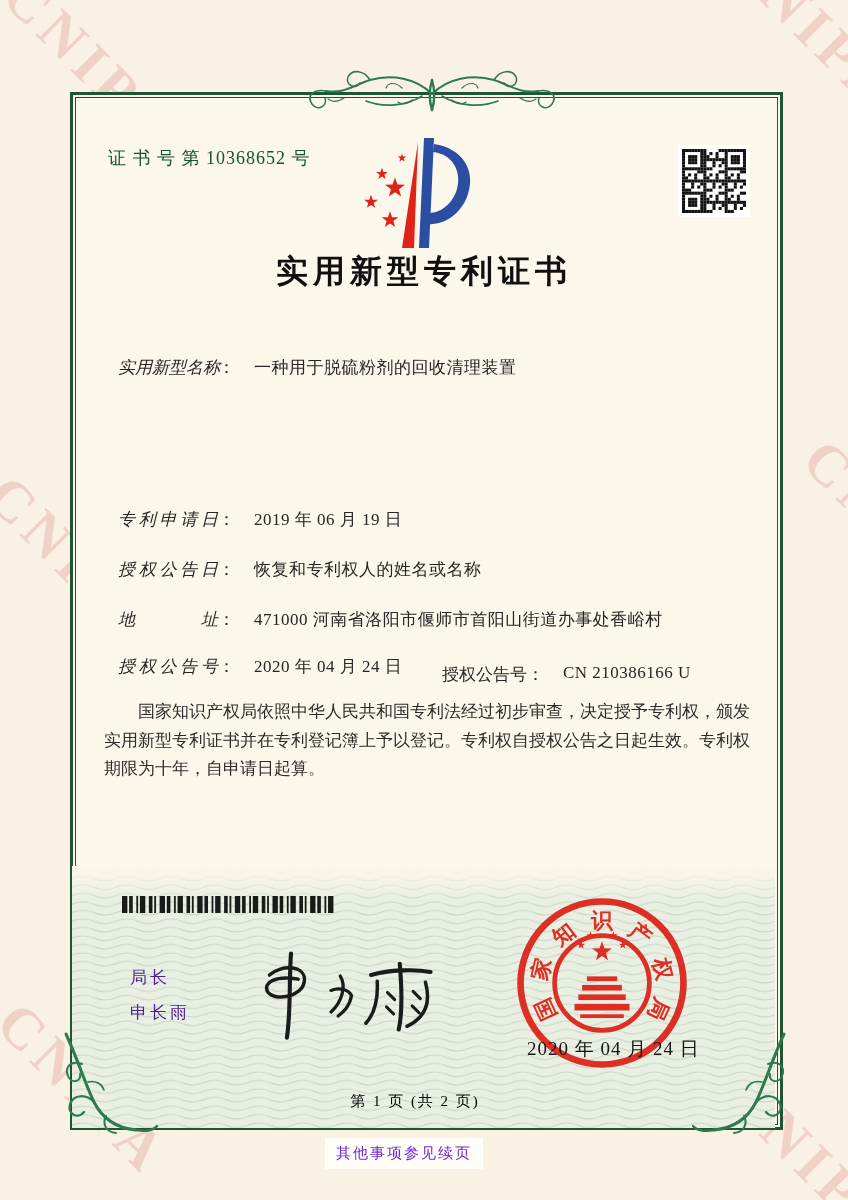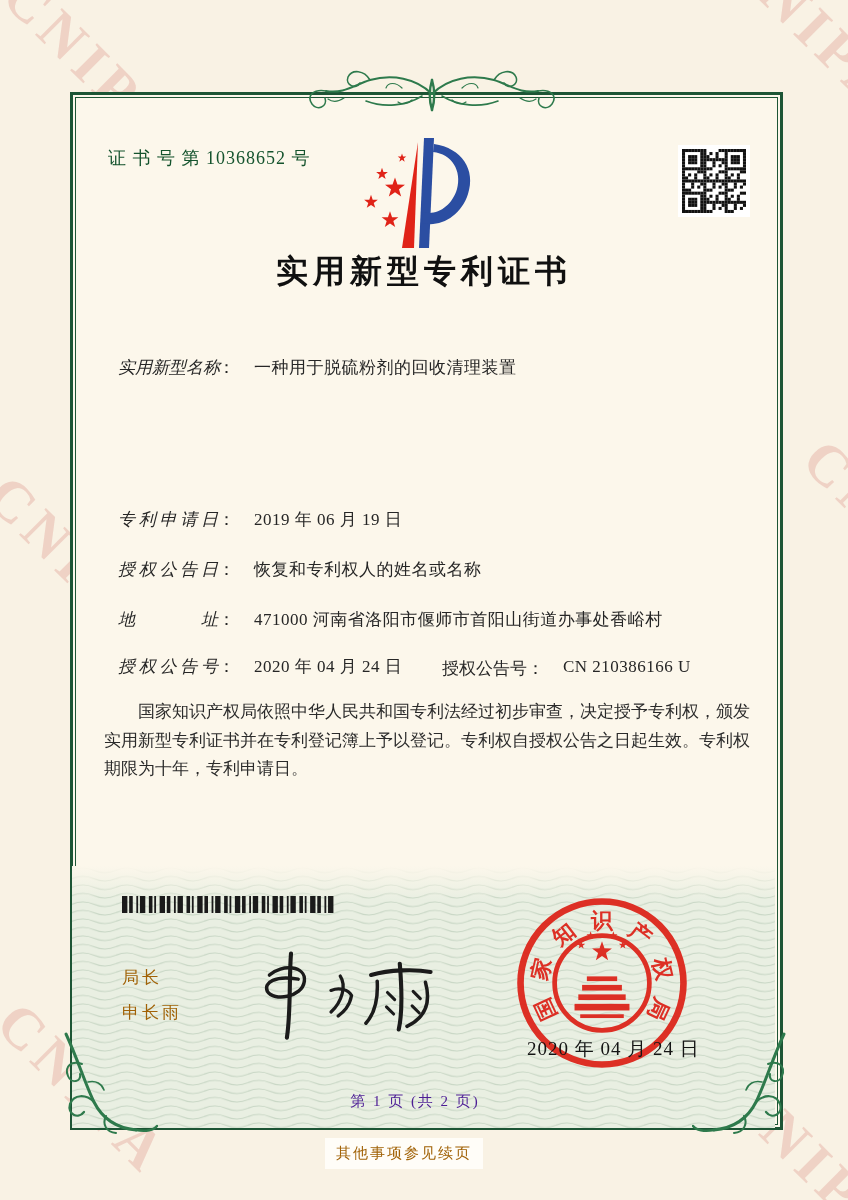--- a/index.html
+++ b/index.html
@@ -46,45 +46,45 @@
   .qr{position:absolute;left:678px;top:145px;background:#fff;padding:4px;}
   .title{
     position:absolute;left:70px;top:250px;width:708px;
     text-align:center;font-size:32px;font-weight:bold;
     letter-spacing:5px;color:#101010;
   }
   .field-row{position:absolute;left:118px;width:560px;font-size:17px;color:#262626;white-space:nowrap;}
   .flabel{display:inline-block;width:100px;text-align:justify;text-align-last:justify;vertical-align:top;font-style:italic;}
   .fcolon{display:inline-block;vertical-align:top;}
   .fvalue{display:inline-block;margin-left:19px;vertical-align:top;letter-spacing:0.5px;}
-  .pair2{position:absolute;left:324px;top:2px;white-space:nowrap;}
+  .pair2{position:absolute;left:324px;top:8px;white-space:nowrap;}
   .pair2 .flabel2{display:inline-block;}
   .body-text{
     position:absolute;left:104px;top:698px;width:646px;
     font-size:17px;line-height:28.5px;color:#2b2b2b;
     text-align:justify;
   }
   .body-text p{margin:0;text-indent:2em;}
   .barcode{position:absolute;left:122px;top:896px;}
-  .sig-block{position:absolute;left:122px;top:966px;font-size:18px;color:#a16207;}
+  .sig-block{position:absolute;left:130px;top:966px;font-size:18px;color:#4c1d95;}
   .sig-block div{margin-bottom:12px;letter-spacing:3px;font-family:"Liberation Sans","DejaVu Sans",sans-serif;font-size:17px;}
   .sig-hand{position:absolute;left:252px;top:946px;}
   .seal{position:absolute;left:512px;top:893px;}
   .seal-date{
     position:absolute;left:527px;top:1036px;width:170px;
     font-size:19px;color:#141414;letter-spacing:1px;white-space:nowrap;
   }
   .page-info{
     position:absolute;left:70px;top:1092px;width:690px;text-align:center;
-    font-size:15px;color:#4c1d95;letter-spacing:2px;
+    font-size:15px;color:#000000;letter-spacing:2px;
   }
   .foot-note{
     position:absolute;left:325px;top:1138px;width:158px;height:31px;
     background:#fffdf8;z-index:3;
-    text-align:center;line-height:31px;font-size:15px;color:#a16207;letter-spacing:2px;
+    text-align:center;line-height:31px;font-size:15px;color:#6d28d9;letter-spacing:2px;
   }
 </style>
 </head>
 <body>
 
 <div class="page">
 
   <div class="wm pink" style="left:-18px;top:28px;">CNIPA</div>
   <div class="wm pink" style="left:705px;top:-8px;">CNIPA</div>
   <div class="wm gray" style="left:452px;top:158px;">CNIPA</div>
@@ -442,21 +442,21 @@
     </div>
 
     <div class="field-row" style="top:655px;width:660px">
       <span class="flabel">授权公告号</span><span class="fcolon">：</span><span class="fvalue">2020 年 04 月 24 日</span>
       <span class="pair2">
         <span class="flabel2">授权公告号</span><span class="fcolon">：</span><span class="fvalue">CN 210386166 U</span>
       </span>
     </div>
 
     <div class="body-text">
-      <p>国家知识产权局依照中华人民共和国专利法经过初步审查，决定授予专利权，颁发实用新型专利证书并在专利登记簿上予以登记。专利权自授权公告之日起生效。专利权期限为十年，专利申请日。</p>
+      <p>国家知识产权局依照中华人民共和国专利法经过初步审查，决定授予专利权，颁发实用新型专利证书并在专利登记簿上予以登记。专利权自授权公告之日起生效。专利权期限为十年，自申请日起算。</p>
     </div>
 
     <svg class="barcode" width="215" height="17" viewBox="0 0 120 17" preserveAspectRatio="none">
       <g fill="#1a1a1a">
           <rect x="0" y="0" width="3" height="17"></rect>
           <rect x="4" y="0" width="2" height="17"></rect>
           <rect x="8" y="0" width="1" height="17"></rect>
           <rect x="10" y="0" width="3" height="17"></rect>
           <rect x="15" y="0" width="2" height="17"></rect>
           <rect x="18" y="0" width="1" height="17"></rect>

